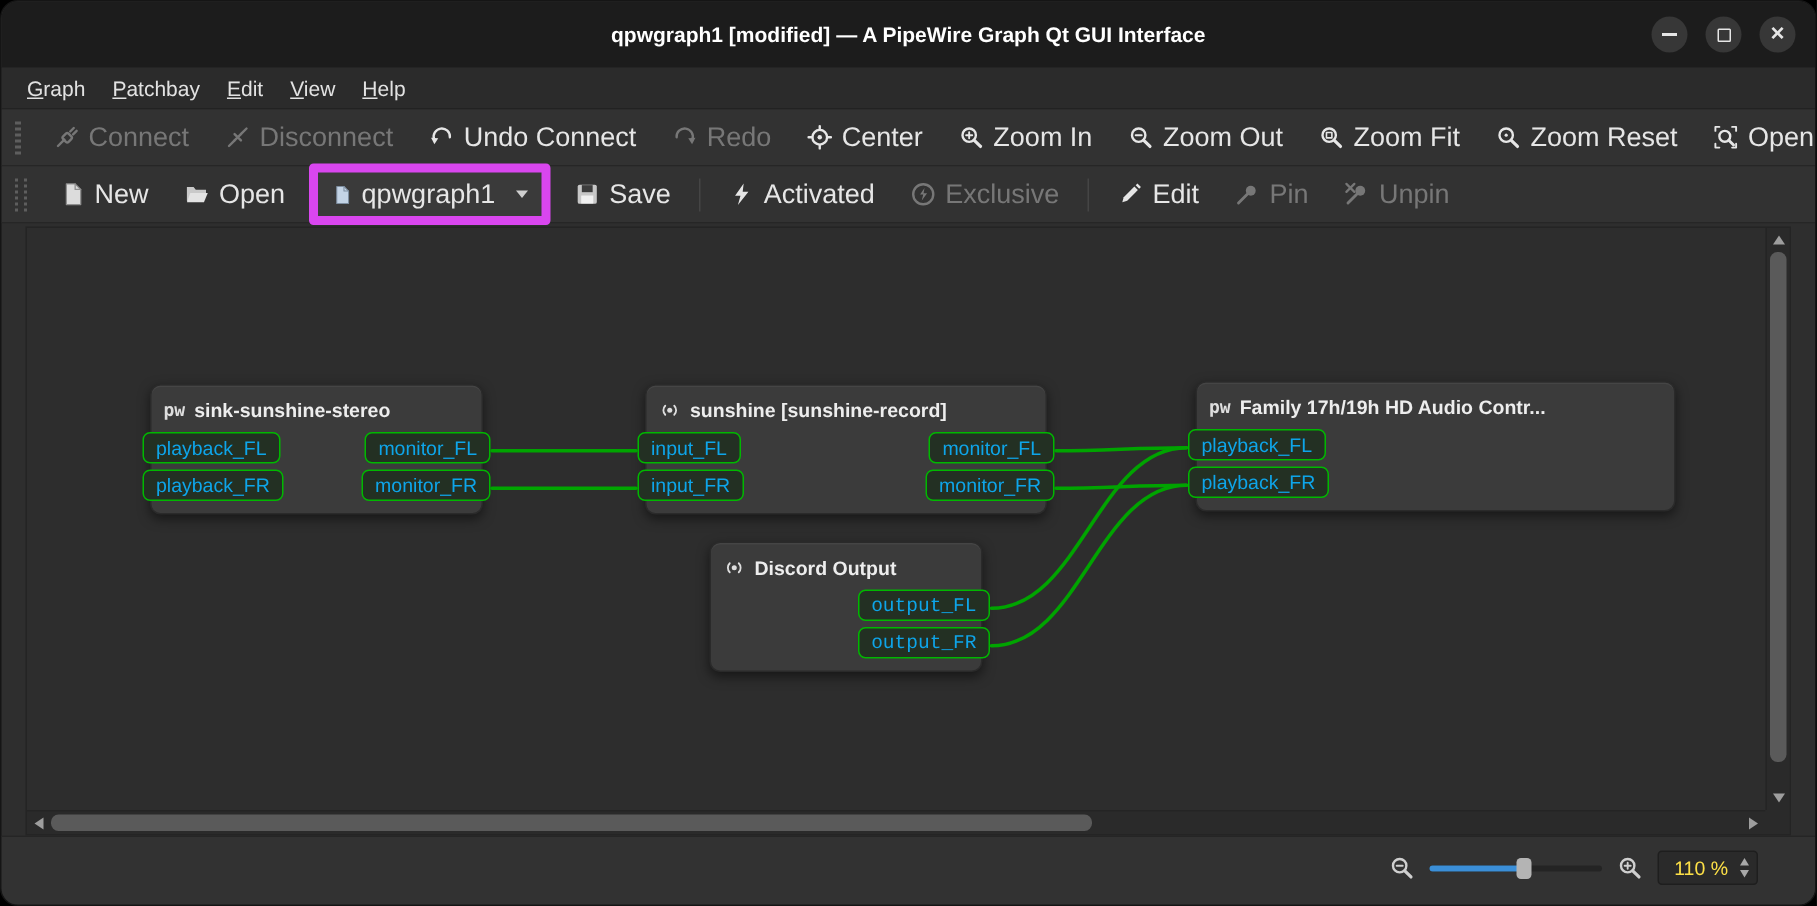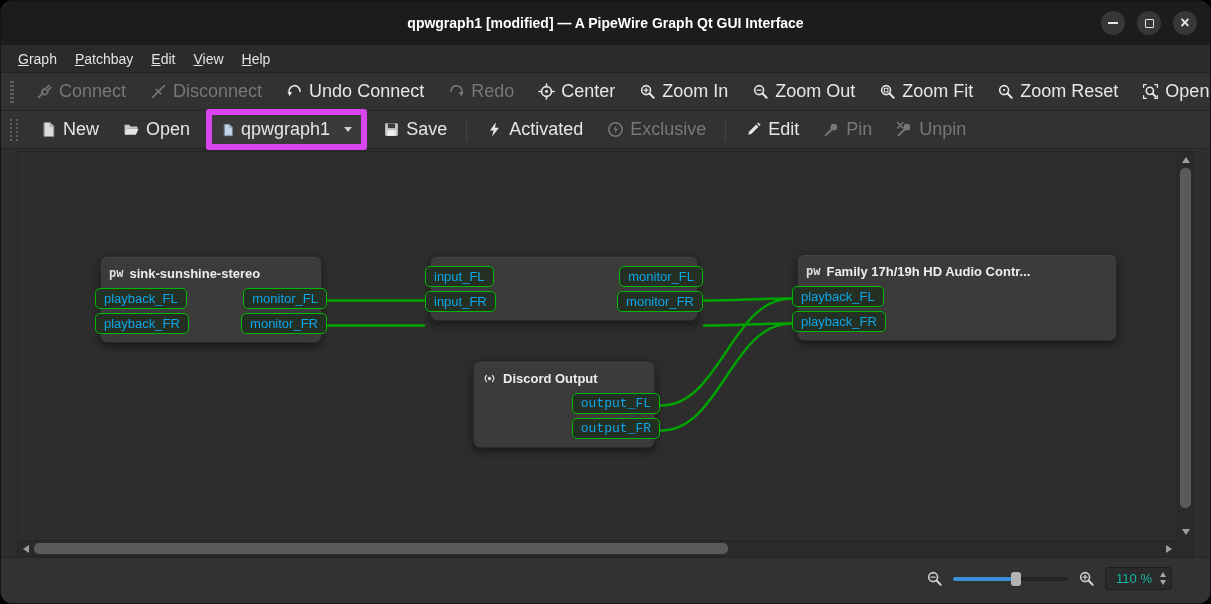--- a/index.html
+++ b/index.html
@@ -73,21 +73,21 @@
   .arr-right { right:5px; top:4px;   border-top:4px solid transparent; border-bottom:4px solid transparent; border-left:6px solid #9e9e9e; }
 
   
   .statusbar { height:46px; background:#323232; border-top:1px solid #252525; display:flex; align-items:center;
                justify-content:flex-end; padding:0 38px 4px 14px; gap:10px; flex:0 0 auto; color:#cfcfcf; }
   .zoom-slider { position:relative; width:115px; height:16px; }
   .groove { position:absolute; left:0; right:0; top:6px; height:4px; background:#242424; border-radius:2px; }
   .fill { position:absolute; left:0; width:55%; top:6px; height:4px; background:#3b8fd8; border-radius:2px; }
   .handle { position:absolute; left:55%; top:1px; width:10px; height:14px; background:#b4b4b4; border-radius:3px; margin-left:-5px; }
   .spinbox { display:flex; align-items:center; background:#2a2a2a; border:1px solid #1e1e1e; border-radius:3px;
-             padding:3px 5px 3px 10px; color:#14b8a6; font-size:13px; gap:8px; }
+             padding:3px 5px 3px 10px; color:#fde047; font-size:13px; gap:8px; }
   .spin-arrows { display:flex; flex-direction:column; gap:3px; }
   .spin-up { width:0; height:0; border-left:3.5px solid transparent; border-right:3.5px solid transparent; border-bottom:5px solid #a8a8a8; }
   .spin-down { width:0; height:0; border-left:3.5px solid transparent; border-right:3.5px solid transparent; border-top:5px solid #a8a8a8; }
 </style>
 </head>
 <body>
 
 <div class="window">
 
   <div class="titlebar">
@@ -308,20 +308,27 @@
         <div class="port in">playback_FL</div>
         <div class="port out">monitor_FL</div>
       </div>
       <div class="prow">
         <div class="port in">playback_FR</div>
         <div class="port out">monitor_FR</div>
       </div>
     </div>
 
     <div class="node" style="left:412px; top:104px; width:268px;">
+      <div class="node-header">
+        <svg class="rec-icon" viewBox="0 0 16 16">
+          <circle cx="8" cy="8" r="1.8" fill="currentColor" stroke="none" style="fill:#dedede"></circle>
+          <path d="M4.8 4.8a4.5 4.5 0 0 0 0 6.4M11.2 4.8a4.5 4.5 0 0 1 0 6.4"></path>
+        </svg>
+        <span>sunshine [sunshine-record]</span>
+      </div>
       <div class="prow">
         <div class="port in">input_FL</div>
         <div class="port out">monitor_FL</div>
       </div>
       <div class="prow">
         <div class="port in">input_FR</div>
         <div class="port out">monitor_FR</div>
       </div>
     </div>
 

